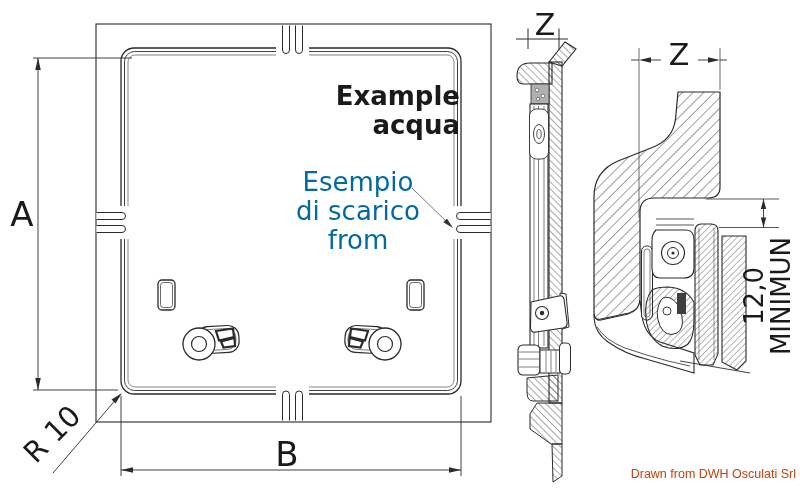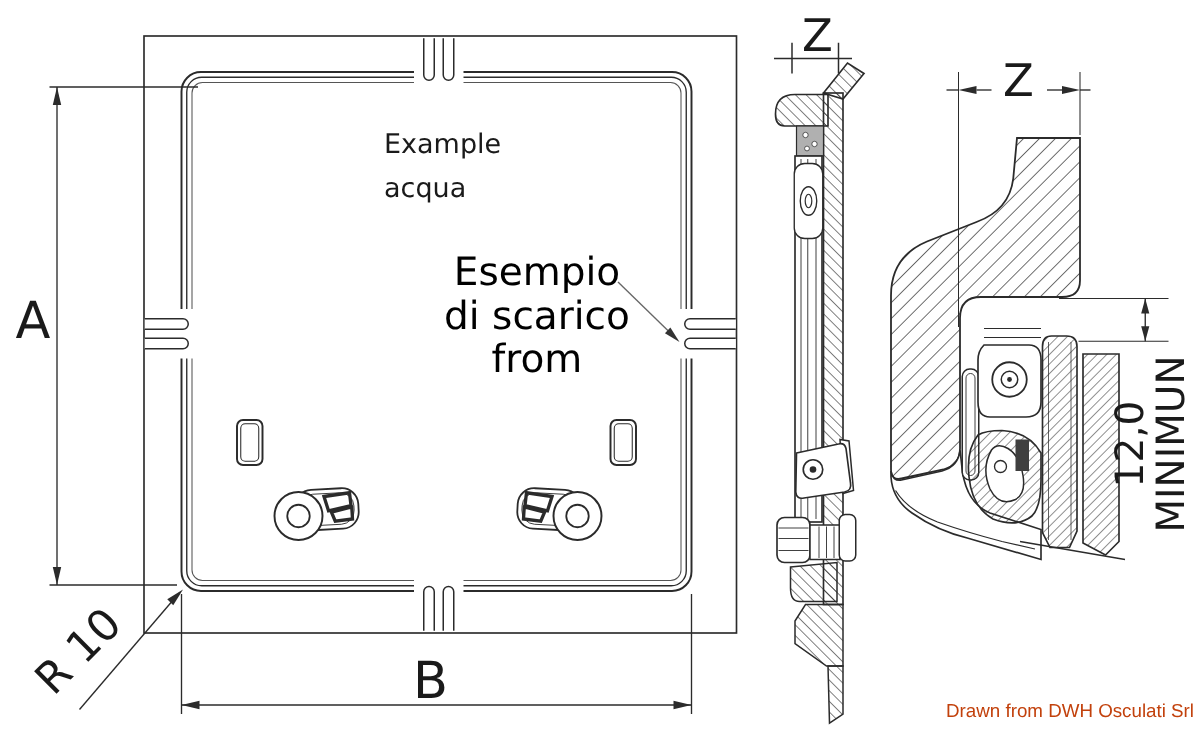--- a/index.html
+++ b/index.html
@@ -3,24 +3,24 @@
 <meta charset="utf-8">
 <style>
   html,body{margin:0;padding:0;background:#ffffff;}
   #canvas{position:relative;width:800px;height:490px;background:#ffffff;overflow:hidden;
           font-family:"DejaVu Sans",sans-serif;}
   svg{position:absolute;left:0;top:0;}
   .lbl{position:absolute;color:#1a1a1a;font-family:"DejaVu Sans",sans-serif;
        display:flex;align-items:center;justify-content:center;white-space:pre;}
   .dimlbl{font-size:34px;}
   .zlbl{font-size:30px;}
-  #title-block{position:absolute;left:256px;top:82px;width:204px;text-align:left;
-       font-size:18px;line-height:29px;color:#1a1a1a;}
+  #title-block{position:absolute;left:256px;top:82px;width:204px;text-align:right;
+       font-size:26px;line-height:29px;color:#1a1a1a;font-weight:bold;}
   #subtitle-block{position:absolute;left:256px;top:168px;width:204px;text-align:center;
-       font-size:26px;line-height:29px;color:#000000;}
+       font-size:26px;line-height:29px;color:#0369a1;}
   #r10-label{left:4px;top:416px;width:96px;height:36px;font-size:29px;
        transform:rotate(-45deg);}
   #min-depth{position:absolute;left:698px;top:268px;width:140px;height:56px;
        transform:rotate(-90deg);display:flex;flex-direction:column;align-items:center;
        justify-content:center;font-size:26px;line-height:27px;color:#1a1a1a;}
   #credit{position:absolute;left:540px;top:467px;width:256px;text-align:right;
        font-family:"Liberation Sans",sans-serif;font-size:12.5px;color:#c2410c;}
 </style>
 </head>
 <body>

